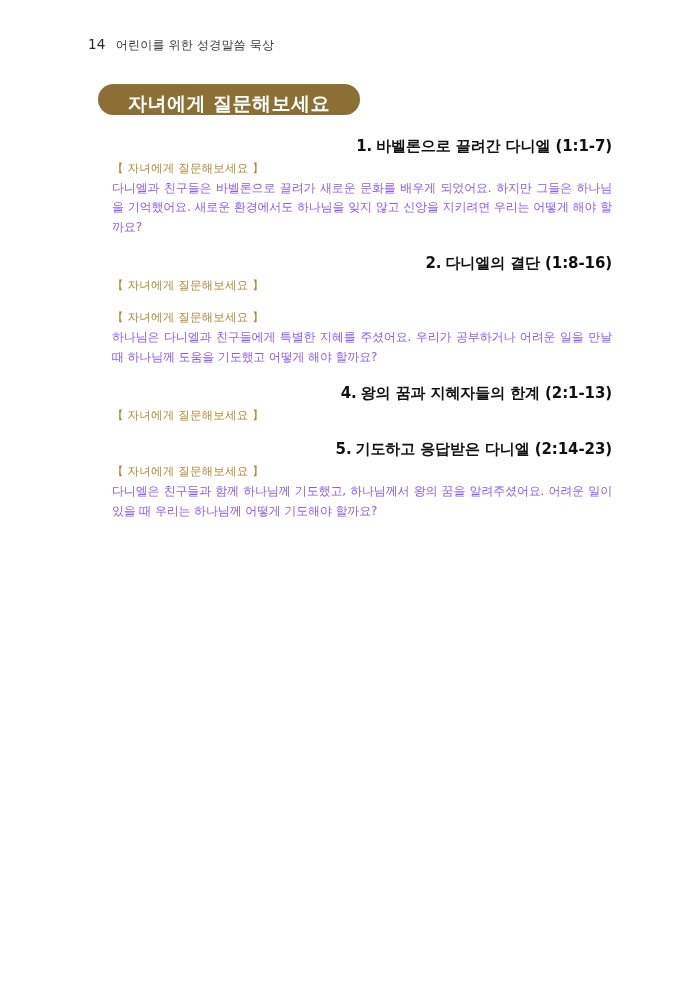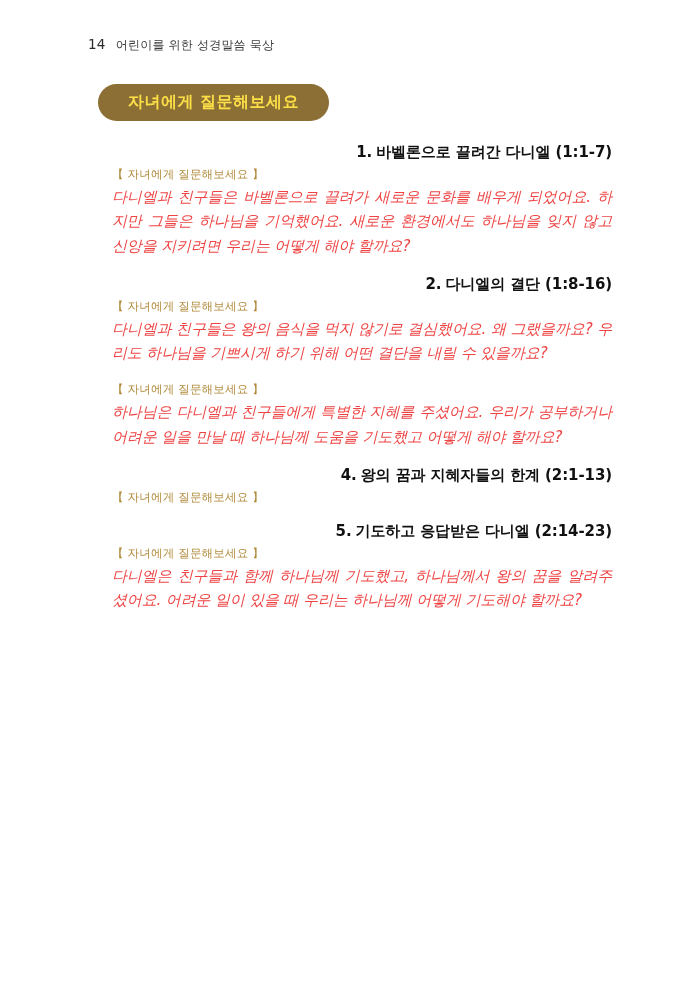--- a/index.html
+++ b/index.html
@@ -36,24 +36,24 @@
   .header .header-title {
     font-size: 12px;
     color: #3a3a3a;
   }
   .badge-wrap {
     margin: 0 0 22px 10px;
   }
   .badge {
     display: inline-block;
     background: #8b6f34;
-    color: #fde047;
-    font-size: 16px;
+    color: #ffffff;
+    font-size: 19px;
     font-weight: bold;
-    padding: 10px 30px 11px 30px;
+    padding: 10px 30px 2px 30px;
     border-radius: 22px;
     letter-spacing: 0.5px;
     line-height: 1;
   }
   .qitem {
     margin-bottom: 17px;
   }
   .q-title {
     font-size: 15px;
     font-weight: bold;
@@ -65,28 +65,27 @@
   .q-title .q-num {
     margin-right: 4px;
   }
   .q-sub {
     font-size: 11.5px;
     color: #b08a3a;
     margin: 0 0 3px 24px;
     letter-spacing: 0.2px;
   }
   .q-body {
-    font-size: 15px;
+    font-size: 12px;
     line-height: 1.62;
-    color: #ef4444;
+    color: #8b5cf6;
     margin: 0 0 0 24px;
     text-align: justify;
     text-justify: inter-character;
     letter-spacing: -0.15px;
-    font-style: italic;
   }
 </style>
 </head>
 <body>
 
 <div class="page">
 
   <div class="header">
     <span class="page-num">14</span>
     <span class="header-title">어린이를 위한 성경말씀 묵상</span>
@@ -102,21 +101,20 @@
     </div>
     <div class="q-sub">【 자녀에게 질문해보세요 】</div>
     <div class="q-body">다니엘과 친구들은 바벨론으로 끌려가 새로운 문화를 배우게 되었어요. 하지만 그들은 하나님을 기억했어요. 새로운 환경에서도 하나님을 잊지 않고 신앙을 지키려면 우리는 어떻게 해야 할까요?</div>
   </div>
 
   <div class="qitem">
     <div class="q-title">
       <span class="q-num">2.</span><span>다니엘의 결단 (1:8-16)</span>
     </div>
     <div class="q-sub">【 자녀에게 질문해보세요 】</div>
-    <div class="q-body">다니엘과 친구들은 왕의 음식을 먹지 않기로 결심했어요. 왜 그랬을까요? 우리도 하나님을 기쁘시게 하기 위해 어떤 결단을 내릴 수 있을까요?</div>
   </div>
 
   <div class="qitem">
     <div class="q-sub">【 자녀에게 질문해보세요 】</div>
     <div class="q-body">하나님은 다니엘과 친구들에게 특별한 지혜를 주셨어요. 우리가 공부하거나 어려운 일을 만날 때 하나님께 도움을 기도했고 어떻게 해야 할까요?</div>
   </div>
 
   <div class="qitem">
     <div class="q-title">
       <span class="q-num">4.</span><span>왕의 꿈과 지혜자들의 한계 (2:1-13)</span>

